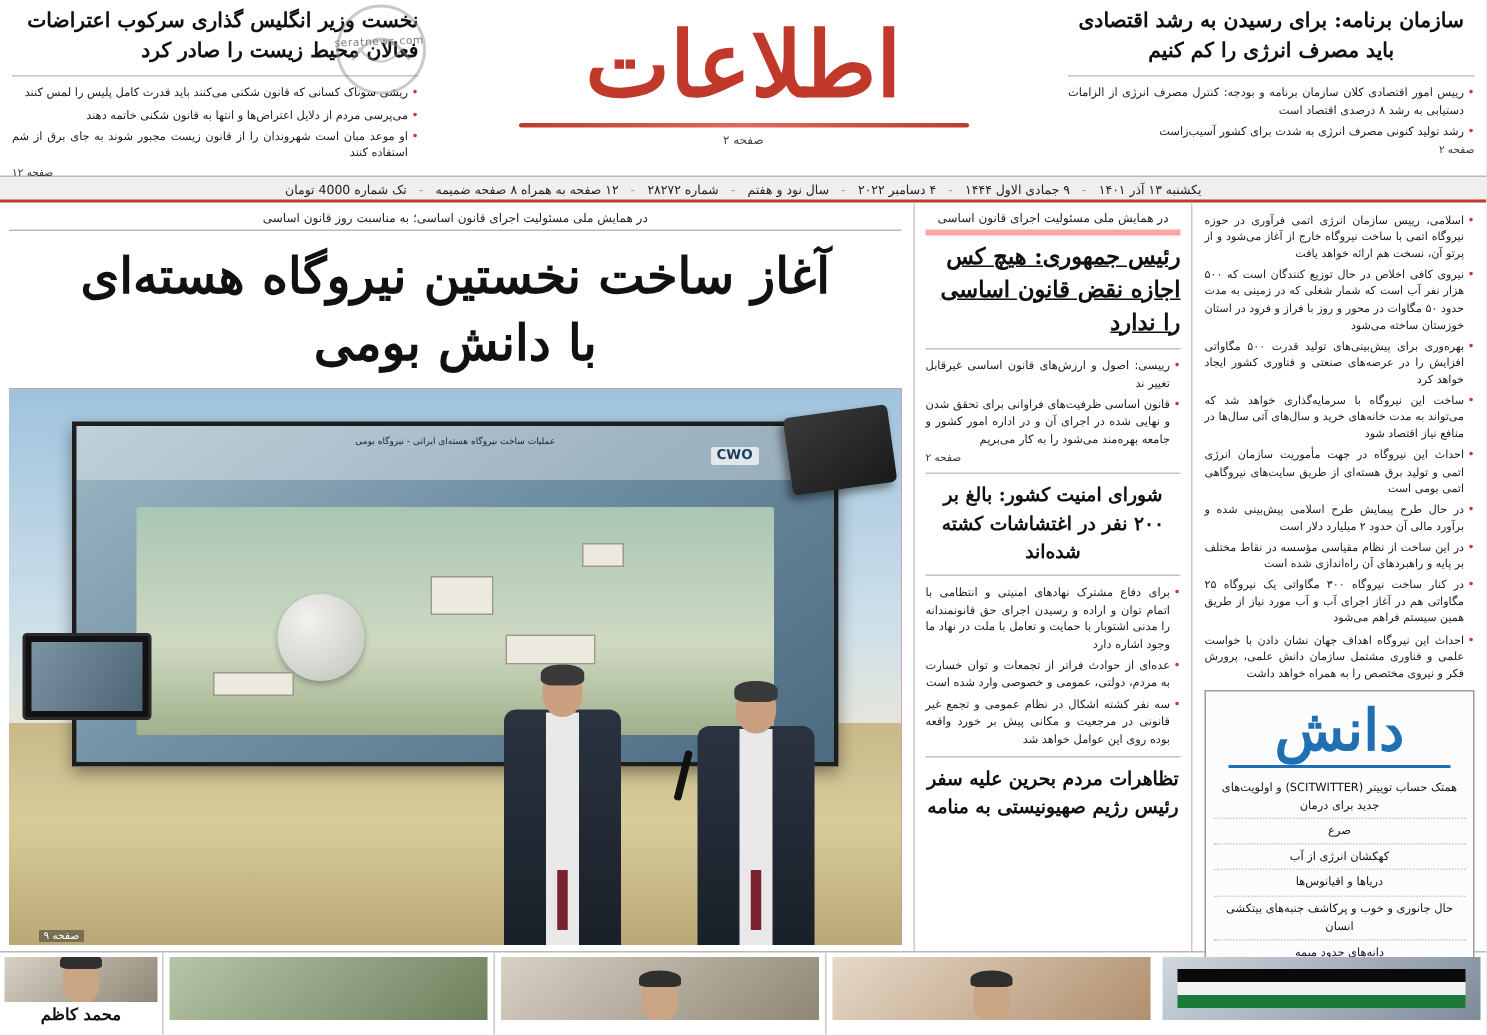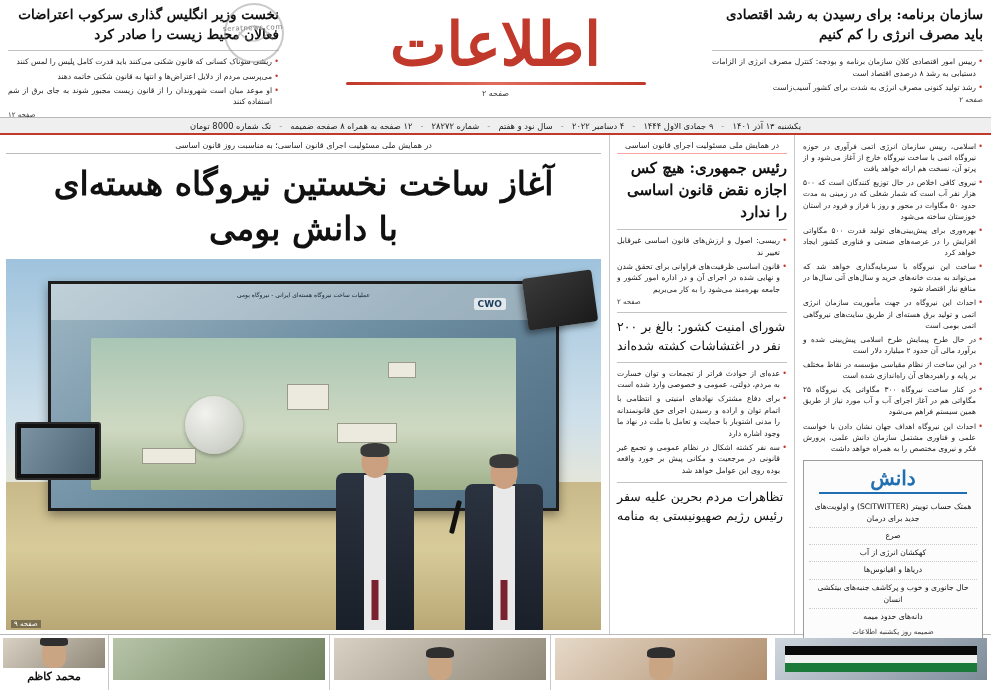--- a/index.html
+++ b/index.html
@@ -79,21 +79,21 @@
 
   .head-block { direction: rtl; }
   .head-block .hl {
     font-family: "DejaVu Serif", "Liberation Serif", serif;
     font-weight: bold;
     color: #111;
     font-size: 13.5px;
     line-height: 1.45;
     text-align: right;
   }
-  .mast-side.left .hl { text-align: right; }
+  .mast-side.left .hl { text-align: center; }
   .rule {
     height: 1px;
     background: #c3c3c3;
     margin: 6px 0 5px 0;
   }
   .bullets { direction: rtl; }
   .bullets li {
     list-style: none;
     font-size: 7.6px;
     line-height: 1.5;
@@ -273,66 +273,66 @@
   .photo .man .tie {
     position: absolute; bottom: 10px; left: 50%; transform: translateX(-50%);
     width: 7px; height: 40px; background: #7a2230;
   }
   .photo .mic {
     position: absolute; bottom: 26%; right: 24%;
     width: 5px; height: 34px; background: #111; border-radius: 2px;
     transform: rotate(14deg);
   }
   .photo .pgref-photo {
-    position: absolute; bottom: 2px; left: 5px;
+    position: absolute; bottom: 2px; left: 20px;
     font-size: 7px; color: #fff; background: rgba(0,0,0,.35);
     padding: 0 3px; direction: rtl;
   }
 
   
   .col-mid {
     width: 186px;
     padding: 6px 7px;
     border-left: 1px solid #c9c9c9;
     border-right: 1px solid #c9c9c9;
     direction: rtl;
   }
   .col-mid .hl-lg {
     font-family: "DejaVu Serif", "Liberation Serif", serif;
     font-weight: bold; font-size: 15px; line-height: 1.45;
-    color: #111; text-align: right;
+    color: #111; text-align: right; text-decoration: underline;
   }
   .col-mid .hl-md {
     font-family: "DejaVu Serif", "Liberation Serif", serif;
-    font-weight: normal; font-size: 12.5px; line-height: 1.5;
-    color: #111; text-align: left;
+    font-weight: bold; font-size: 12.5px; line-height: 1.5;
+    color: #111; text-align: center;
   }
   .col-mid .sub {
     font-size: 8px; color: #222; text-align: center;
-    border-bottom: 1px solid #fca5a5; padding-bottom: 3px; margin-bottom: 4px;
+    border-bottom: 4px solid #fca5a5; padding-bottom: 3px; margin-bottom: 4px;
   }
 
   
   .col-left {
     width: 196px;
     padding: 6px 8px;
     direction: rtl;
   }
   .col-left .bullets li { font-size: 7.4px; }
 
   
   .danesh {
     border: 1px solid #9c9c9c;
     margin-top: 6px;
     padding: 5px;
     background: #fcfcfc;
   }
   .danesh .logo {
     font-family: "DejaVu Serif", "Liberation Serif", serif;
-    color: #1f6fb2; font-size: 20px; font-weight: bold;
+    color: #1f6fb2; font-size: 38px; font-weight: bold;
     text-align: center; line-height: 1; margin: 2px 0 4px;
   }
   .danesh .logo-rule { height: 2px; background: #1f6fb2; margin: 0 10px 5px; }
   .danesh ul { margin: 0; padding: 0; }
   .danesh li {
     list-style: none; font-size: 7.6px; line-height: 1.6;
     text-align: center; color: #111; border-bottom: 1px dotted #ccc;
     padding: 2px 0;
   }
   .danesh li:last-child { border-bottom: none; }
@@ -436,21 +436,21 @@
     <span>۹ جمادی الاول ۱۴۴۴</span>
     <span class="sep">-</span>
     <span>۴ دسامبر ۲۰۲۲</span>
     <span class="sep">-</span>
     <span>سال نود و هفتم</span>
     <span class="sep">-</span>
     <span>شماره ۲۸۲۷۲</span>
     <span class="sep">-</span>
     <span>۱۲ صفحه به همراه ۸ صفحه ضمیمه</span>
     <span class="sep">-</span>
-    <span>تک شماره 8000 تومان</span>
+    <span>تک شماره 4000 تومان</span>
   </div>
 
   <div class="body-wrap">
 
     <div class="col-main">
       <div class="kicker">در همایش ملی مسئولیت اجرای قانون اساسی؛ به مناسبت روز قانون اساسی</div>
       <div class="lead-title">
         <span>آغاز ساخت نخستین نیروگاه هسته‌ای</span>
         <span class="l2">با دانش بومی</span>
       </div>
@@ -501,22 +501,22 @@
       <ul class="bullets">
         <li>رییسی: اصول و ارزش‌های قانون اساسی غیرقابل تغییر ند</li>
         <li>قانون اساسی ظرفیت‌های فراوانی برای تحقق شدن و نهایی شده در اجرای آن و در اداره امور کشور و جامعه بهره‌مند می‌شود را به کار می‌بریم</li>
       </ul>
       <div class="pgref">صفحه ۲</div>
       <div class="rule"></div>
 
       <div class="hl-md">شورای امنیت کشور: بالغ بر ۲۰۰ نفر در اغتشاشات کشته شده‌اند</div>
       <div class="rule"></div>
       <ul class="bullets">
+        <li>برای دفاع مشترک نهادهای امنیتی و انتظامی با اتمام توان و اراده و رسیدن اجرای حق قانونمندانه را مدنی اشتوبار با حمایت و تعامل با ملت در نهاد ما وجود اشاره دارد</li>
         <li>عده‌ای از حوادث فراتر از تجمعات و توان خسارت به مردم، دولتی، عمومی و خصوصی وارد شده است</li>
-        <li>برای دفاع مشترک نهادهای امنیتی و انتظامی با اتمام توان و اراده و رسیدن اجرای حق قانونمندانه را مدنی اشتوبار با حمایت و تعامل با ملت در نهاد ما وجود اشاره دارد</li>
         <li>سه نفر کشته اشکال در نظام عمومی و تجمع غیر قانونی در مرجعیت و مکانی پیش بر خورد واقعه بوده روی این عوامل خواهد شد</li>
       </ul>
       <div class="rule"></div>
 
       <div class="hl-md">تظاهرات مردم بحرین علیه سفر رئیس رژیم صهیونیستی به منامه</div>
     </div>
 
     <div class="col-left">
       <ul class="bullets">
         <li>اسلامی، رییس سازمان انرژی اتمی فرآوری در حوزه نیروگاه اتمی با ساخت نیروگاه خارج از آغاز می‌شود و از پرتو آن، نسخت هم ارائه خواهد یافت</li>

